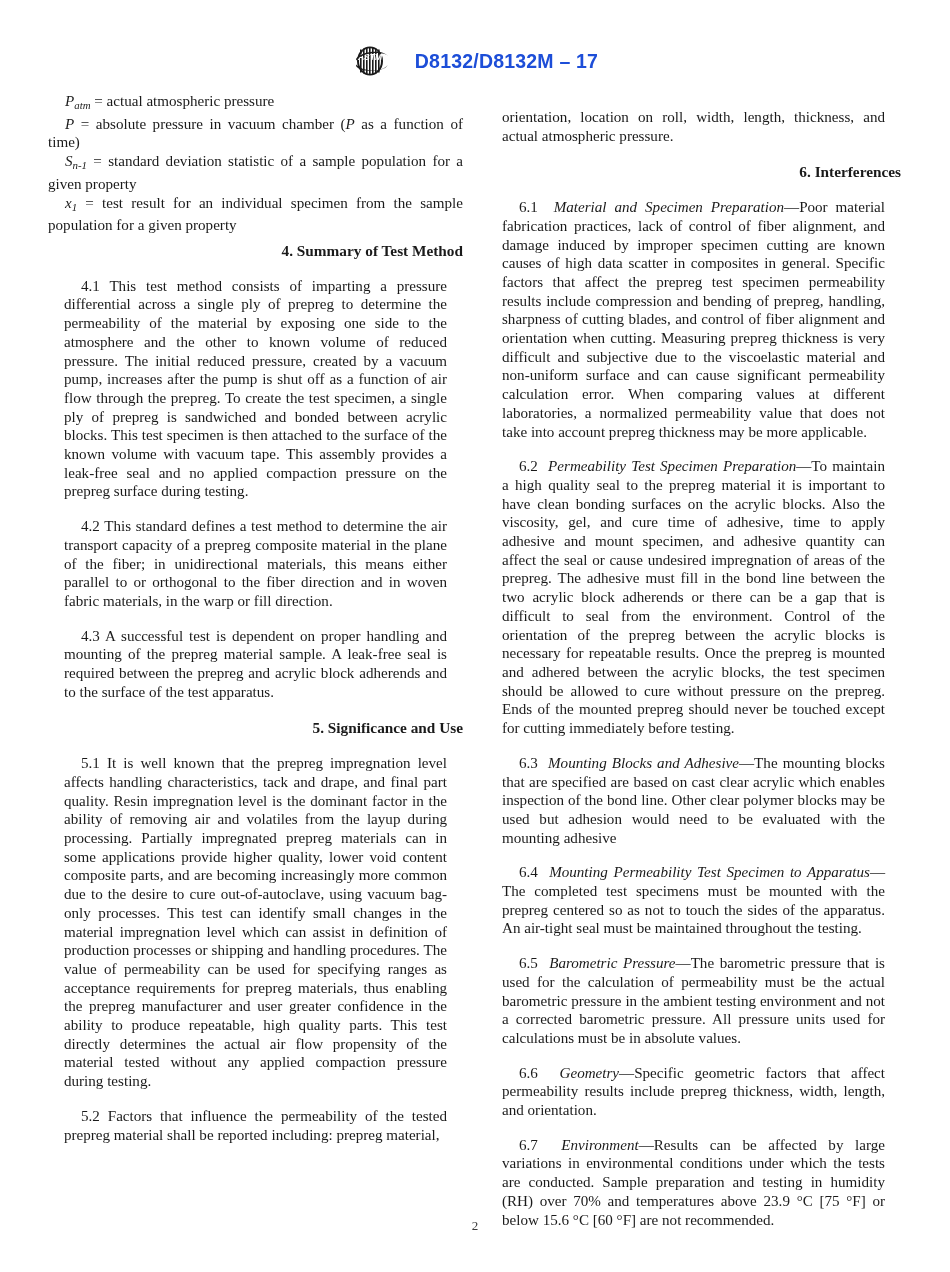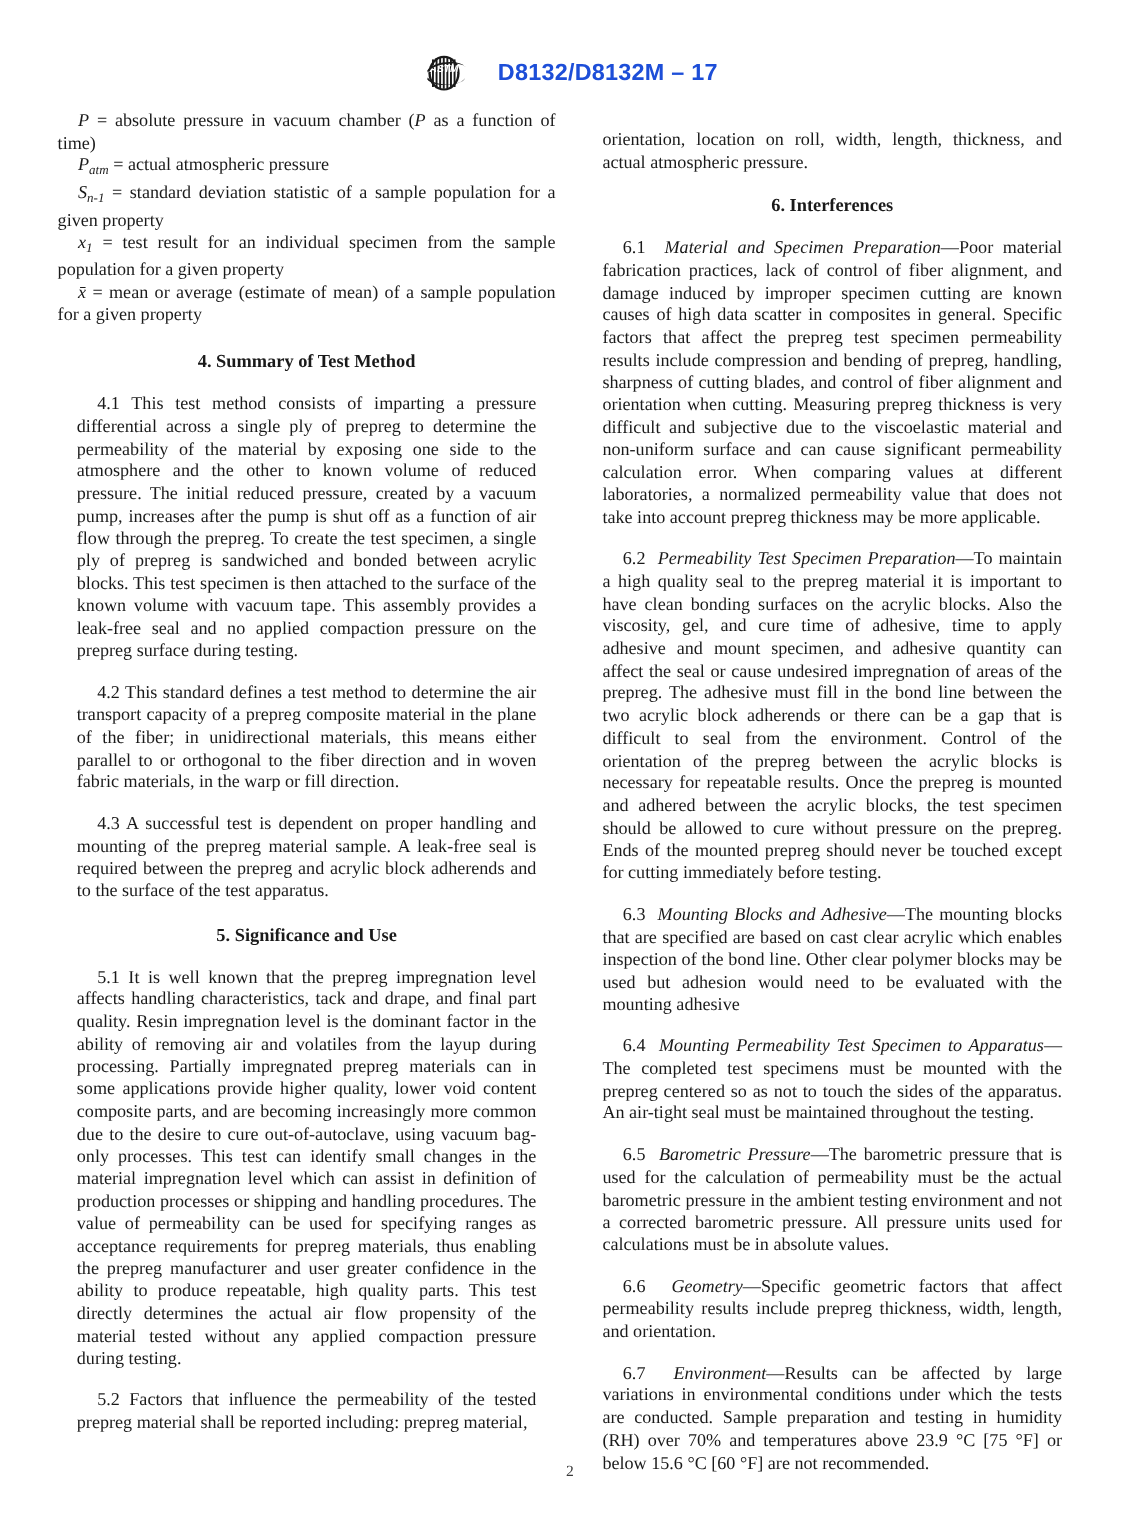--- a/index.html
+++ b/index.html
@@ -72,24 +72,24 @@
   }
   p.gap {
     margin-top: 13px;
   }
   h2.section-head {
     margin: 18px 0 7px 0;
     font-size: 15.3px;
     line-height: 18.7px;
     font-weight: bold;
     font-family: "Liberation Serif", "DejaVu Serif", serif;
-    text-align: center;
+    text-align: right;
   }
   h2.section-head.first {
-    margin-top: 21px;
+    margin-top: 7px;
   }
   .it { font-style: italic; }
   .sub { font-size: 0.72em; vertical-align: -0.28em; font-style: italic; }
   .ital-var { font-style: italic; }
 
   
   .defline {
     margin: 0;
     font-size: 15.1px;
     line-height: 18.7px;
@@ -131,25 +131,24 @@
     <path d="M8 30 C 16 14, 62 10, 72 24 C 66 14, 18 16, 9 33 Z" fill="#1a1a1a"></path>
     <path d="M9 41 C 20 57, 64 56, 71 42 C 68 55, 18 59, 8 44 Z" fill="#1a1a1a"></path>
   </svg>
   <span class="header-title">D8132/D8132M – 17</span>
 </div>
 
 <div class="columns">
 
   <div class="col">
 
+    <p class="defline"><span class="ital-var">P<span class="sub">atm</span></span> = actual atmospheric pressure</p>
     <p class="defline"><span class="ital-var">P</span> = absolute pressure in vacuum chamber (<span class="ital-var">P</span> as a function of time)</p>
-    <p class="defline"><span class="ital-var">P<span class="sub">atm</span></span> = actual atmospheric pressure</p>
     <p class="defline"><span class="ital-var">S<span class="sub">n-1</span></span> = standard deviation statistic of a sample population for a given property</p>
     <p class="defline"><span class="ital-var">x<span class="sub">1</span></span> = test result for an individual specimen from the sample population for a given property</p>
-    <p class="defline"><span class="ital-var">x̄</span> = mean or average (estimate of mean) of a sample population for a given property</p>
 
     <h2 class="section-head first">4.  Summary of Test Method</h2>
     <p class="para indent">4.1  This test method consists of imparting a pressure differential across a single ply of prepreg to determine the permeability of the material by exposing one side to the atmosphere and the other to known volume of reduced pressure. The initial reduced pressure, created by a vacuum pump, increases after the pump is shut off as a function of air flow through the prepreg. To create the test specimen, a single ply of prepreg is sandwiched and bonded between acrylic blocks. This test specimen is then attached to the surface of the known volume with vacuum tape. This assembly provides a leak-free seal and no applied compaction pressure on the prepreg surface during testing.</p>
     <p class="para indent gap">4.2  This standard defines a test method to determine the air transport capacity of a prepreg composite material in the plane of the fiber; in unidirectional materials, this means either parallel to or orthogonal to the fiber direction and in woven fabric materials, in the warp or fill direction.</p>
     <p class="para indent gap">4.3  A successful test is dependent on proper handling and mounting of the prepreg material sample. A leak-free seal is required between the prepreg and acrylic block adherends and to the surface of the test apparatus.</p>
 
     <h2 class="section-head">5.  Significance and Use</h2>
     <p class="para indent">5.1  It is well known that the prepreg impregnation level affects handling characteristics, tack and drape, and final part quality. Resin impregnation level is the dominant factor in the ability of removing air and volatiles from the layup during processing. Partially impregnated prepreg materials can in some applications provide higher quality, lower void content composite parts, and are becoming increasingly more common due to the desire to cure out-of-autoclave, using vacuum bag-only processes. This test can identify small changes in the material impregnation level which can assist in definition of production processes or shipping and handling procedures. The value of permeability can be used for specifying ranges as acceptance requirements for prepreg materials, thus enabling the prepreg manufacturer and user greater confidence in the ability to produce repeatable, high quality parts. This test directly determines the actual air flow propensity of the material tested without any applied compaction pressure during testing.</p>
     <p class="para indent gap">5.2  Factors that influence the permeability of the tested prepreg material shall be reported including: prepreg material,</p>
   </div>

